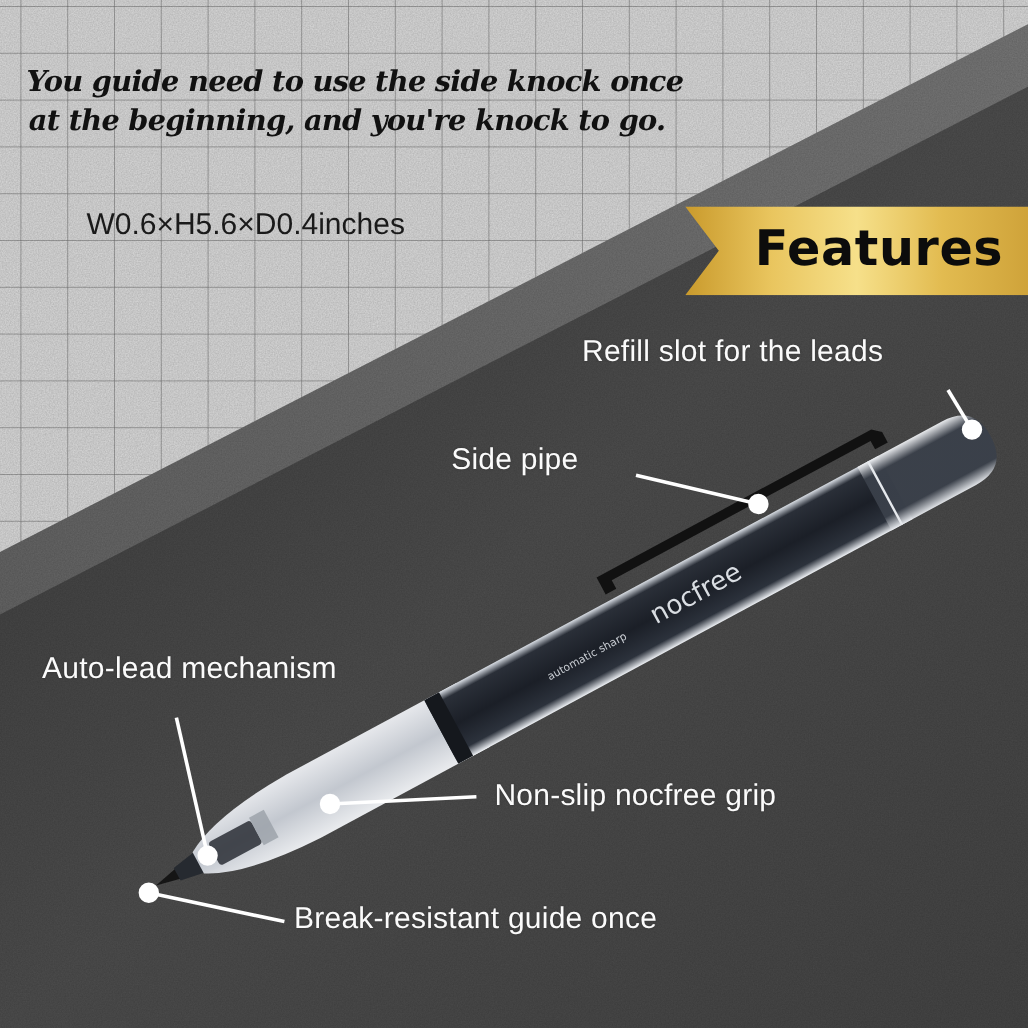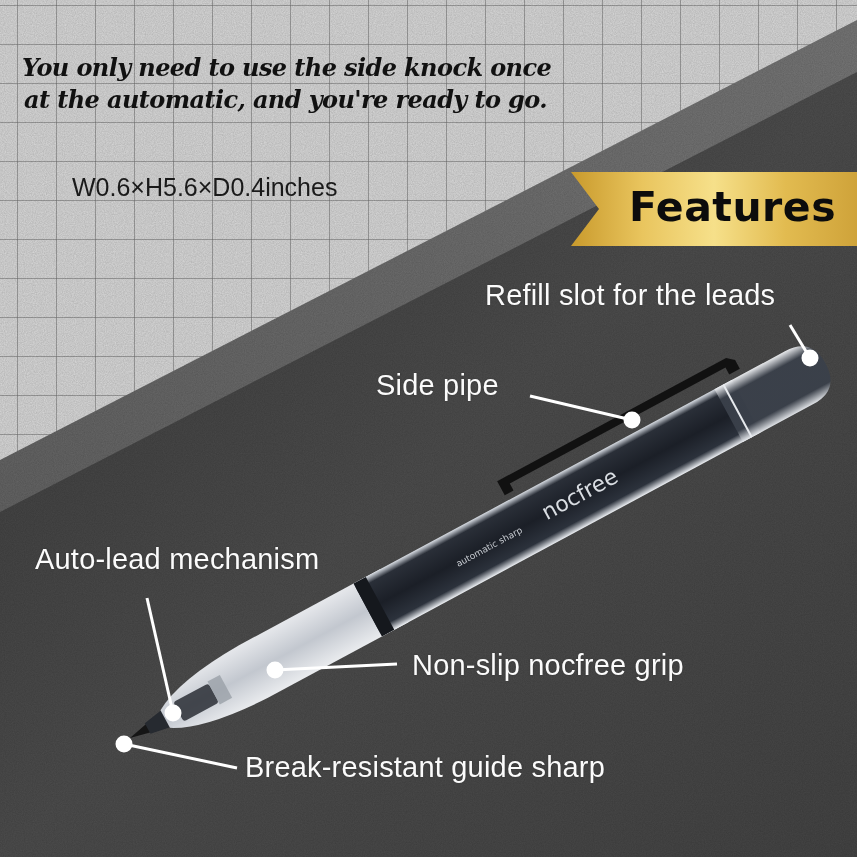--- a/index.html
+++ b/index.html
@@ -15,21 +15,21 @@
   }
   .tagline{position:absolute;left:22px;top:52px;width:640px;margin:0;
     font-family:"DejaVu Serif",serif;font-style:italic;font-weight:bold;
     font-size:24px;line-height:32px;color:#111;letter-spacing:-0.6px;}
   .tagline span{display:block;}
   .tagline .l2{padding-left:2px;}
   .dims{position:absolute;left:72px;top:170px;font-size:25px;line-height:34px;color:#1a1a1a;}
   .dims div{white-space:nowrap;}
   .banner{position:absolute;left:571px;top:172px;width:286px;height:74px;}
   .banner-text{position:absolute;left:58px;top:11px;font-size:41px;font-weight:bold;color:#0c0c0c;letter-spacing:0.5px;font-family:"DejaVu Sans",sans-serif;}
-  .callout{position:absolute;color:#fbfbfb;font-size:29px;white-space:nowrap;letter-spacing:0.2px;text-shadow:0 0 2px rgba(0,0,0,0.25);}
+  .callout{position:absolute;color:#fbfbfb;font-size:25px;white-space:nowrap;letter-spacing:0.2px;text-shadow:0 0 2px rgba(0,0,0,0.25);}
   svg{position:absolute;left:0;top:0;}
 </style>
 </head>
 <body>
 
 <div class="layer">
   <div class="layer grid-bg"></div>
   <svg width="857" height="857" viewBox="0 0 857 857">
     <defs>
       <linearGradient id="darkG" x1="0" y1="0" x2="1" y2="1">
@@ -46,22 +46,22 @@
         <feColorMatrix type="matrix" values="0 0 0 0 0  0 0 0 0 0  0 0 0 0 0  0 0 0 0.18 0"></feColorMatrix>
       </filter>
     </defs>
     <polygon points="0,460 857,20 857,857 0,857" fill="url(#midG)"></polygon>
     <polygon points="0,512 857,72 857,857 0,857" fill="url(#darkG)"></polygon>
     <rect x="0" y="0" width="857" height="857" filter="url(#noise)"></rect>
   </svg>
 </div>
 
 <h1 class="tagline">
-  <span>You only need to use the side knock once</span>
-  <span class="l2">at the automatic, and you're ready to go.</span>
+  <span>You guide need to use the side knock once</span>
+  <span class="l2">at the beginning, and you're knock to go.</span>
 </h1>
 
 <div class="dims">
   <div>W0.6×H5.6×D0.4inches</div>
 </div>
 
 <div class="banner">
   <svg width="286" height="74" viewBox="0 0 286 74">
     <defs>
       <linearGradient id="gold" x1="0" y1="0" x2="1" y2="0">
@@ -135,13 +135,13 @@
     <circle cx="275" cy="670" r="7"></circle>
     <line x1="237" y1="768" x2="124" y2="744"></line>
     <circle cx="124" cy="744" r="7"></circle>
   </g>
 </svg>
 
 <div class="callout" style="left:485px;top:279px;">Refill slot for the leads</div>
 <div class="callout" style="left:376px;top:369px;">Side pipe</div>
 <div class="callout" style="left:35px;top:543px;">Auto-lead mechanism</div>
 <div class="callout" style="left:412px;top:649px;">Non-slip nocfree grip</div>
-<div class="callout" style="left:245px;top:751px;">Break-resistant guide sharp</div>
+<div class="callout" style="left:245px;top:751px;">Break-resistant guide once</div>
 
 </body></html>

